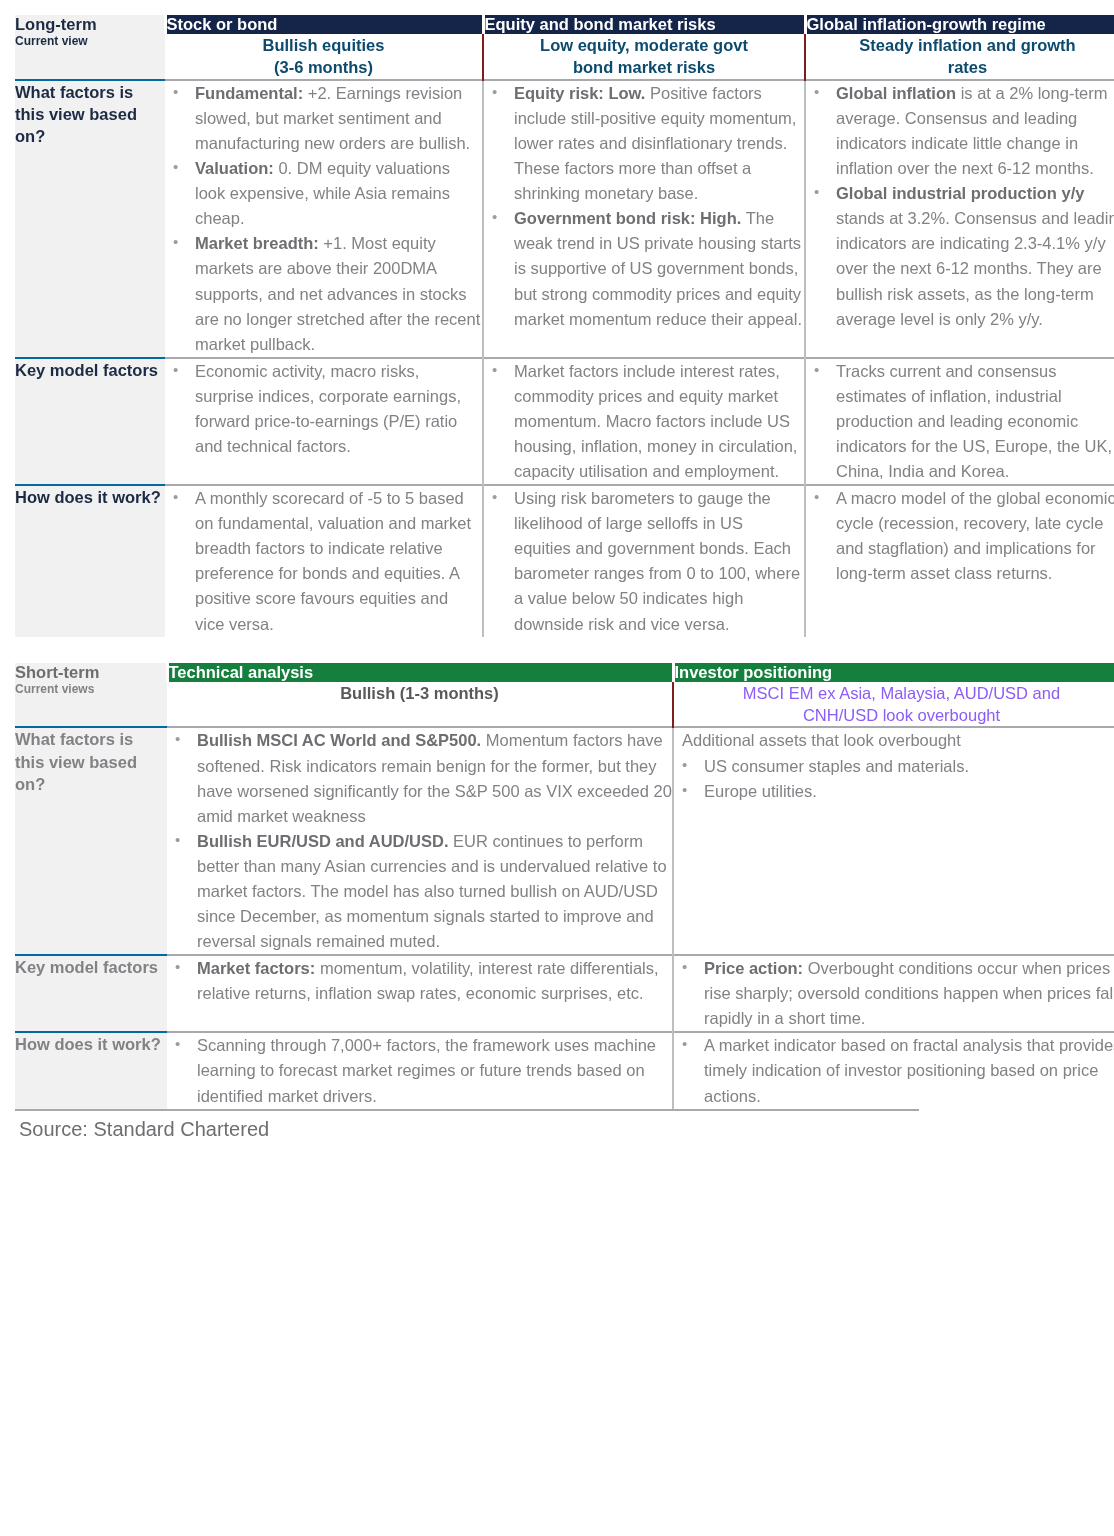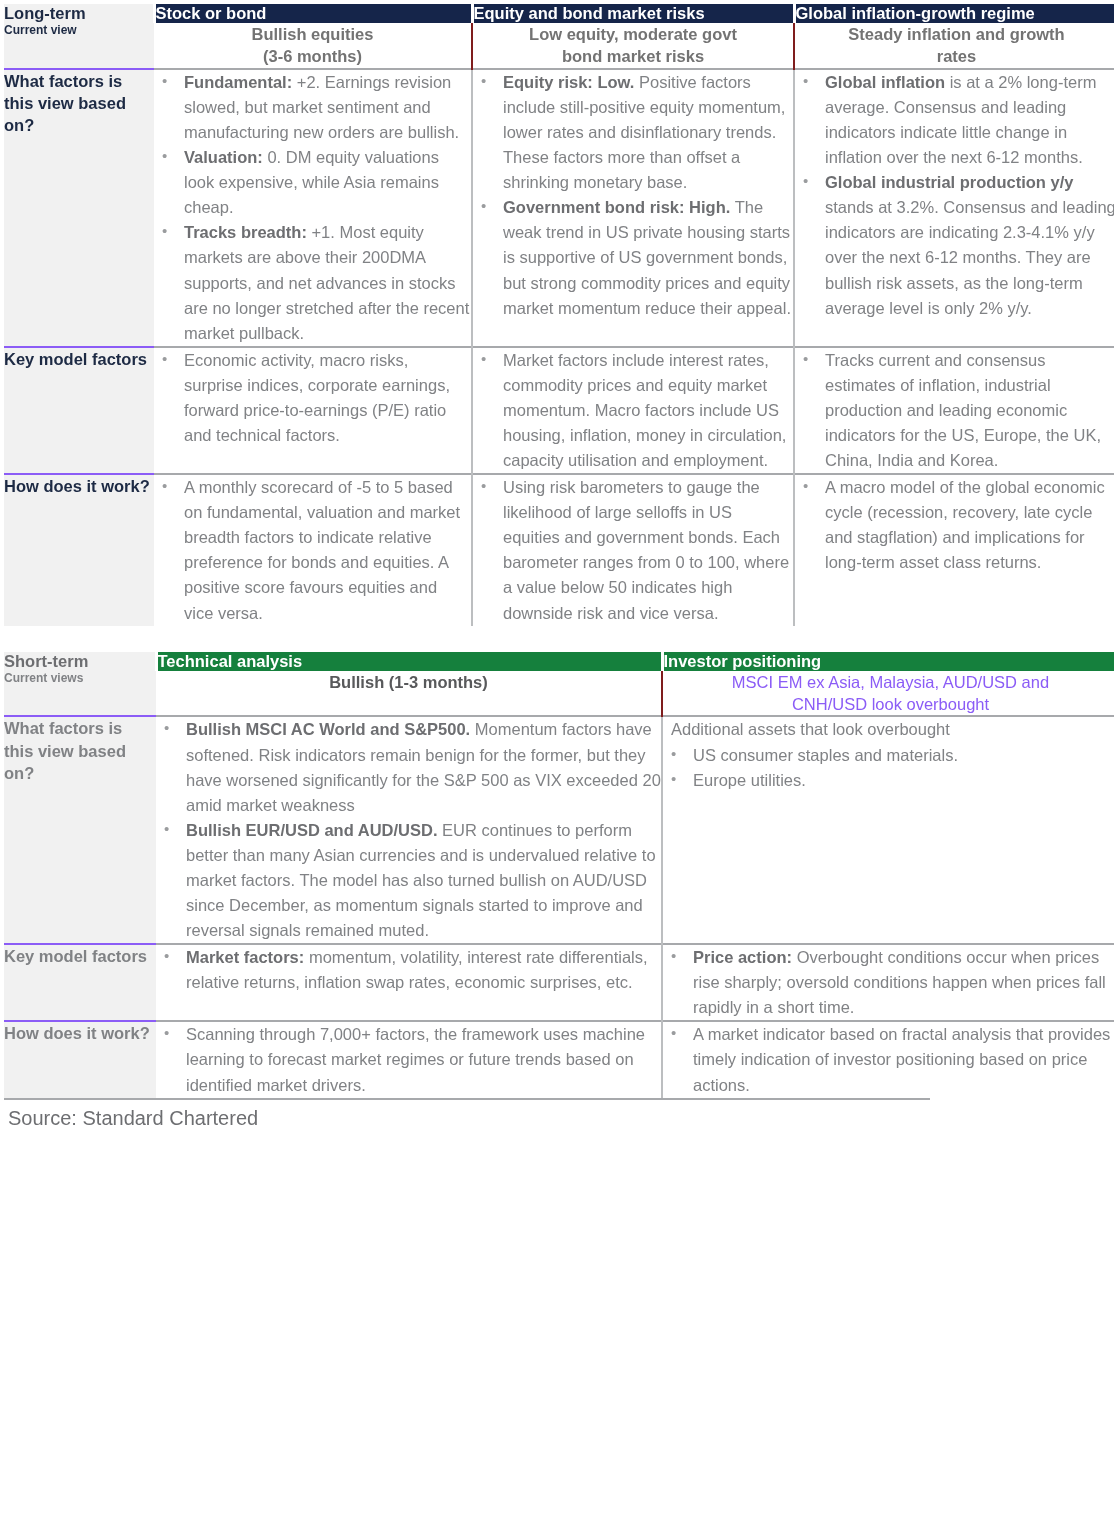--- a/index.html
+++ b/index.html
@@ -5,21 +5,21 @@
   * { box-sizing: border-box; }
   html, body {
     margin: 0; padding: 0;
     background: #ffffff;
   }
   body {
     width: 1114px;
     font-family: "Liberation Sans", sans-serif;
     -webkit-font-smoothing: antialiased;
   }
-  .page { width: 934px; padding: 4px; }
+  .page { width: 934px; padding: 15px; }
 
   
   .tbl {
     width: 1114px;
     border-collapse: collapse;
     table-layout: fixed;
   }
   .tbl td, .tbl th { vertical-align: top; padding: 0; }
 
   
@@ -68,37 +68,37 @@
   .st .cv-lab { color: #808285; }
 
   .cv-cell {
     text-align: center;
     vertical-align: middle;
     padding: 12px 16px 14px 16px;
     font-size: 16.5px;
     line-height: 1.36;
     background: #ffffff;
   }
-  .lt .cv-cell { color: #737373; font-weight: bold; }
+  .lt .cv-cell { color: #0c4a6e; font-weight: bold; }
   .st .cv-cell.bold { color: #58595b; font-weight: bold; }
   .st .cv-cell.plain { color: #8b5cf6; font-weight: normal; }
 
   
   .body-cell {
     background: #ffffff;
     font-size: 16.5px;
     line-height: 1.52;
     color: #808285;
     padding: 12px 14px 14px 10px;
     border-top: 2px solid #a7a9ac;
   }
   .vdiv { border-left: 2px solid #bcbec0; margin-top: 18px; }
   .vdiv-light { border-left: 2px solid #7f1d1d; }
 
-  .rowlab.bt { border-top: 2px solid #8b5cf6; margin-left: 42px; }
+  .rowlab.bt { border-top: 2px solid #0369a1; margin-left: 42px; }
 
   ul.blist { margin: 0; padding: 0; list-style: none; }
   ul.blist > li {
     position: relative;
     padding-left: 30px;
     margin: 0 0 0 0;
   }
   ul.blist > li::before {
     content: "\2022";
     position: absolute;
@@ -148,21 +148,21 @@
         <td class="cv-cell">Bullish equities<br>(3-6 months)</td>
         <td class="cv-cell vdiv-light">Low equity, moderate govt<br>bond market risks</td>
         <td class="cv-cell vdiv-light">Steady inflation and growth<br>rates</td>
       </tr>
       <tr>
         <td class="rowlab bt">What factors is this view based on?</td>
         <td class="body-cell">
             <ul class="blist">
               <li><span class="lead">Fundamental:</span> +2. Earnings revision slowed, but market sentiment and manufacturing new orders are bullish.</li>
               <li><span class="lead">Valuation:</span> 0. DM equity valuations look expensive, while Asia remains cheap.</li>
-              <li><span class="lead">Tracks breadth:</span> +1. Most equity markets are above their 200DMA supports, and net advances in stocks are no longer stretched after the recent market pullback.</li>
+              <li><span class="lead">Market breadth:</span> +1. Most equity markets are above their 200DMA supports, and net advances in stocks are no longer stretched after the recent market pullback.</li>
             </ul>
           </td>
         <td class="body-cell vdiv">
             <ul class="blist">
               <li><span class="lead">Equity risk: Low.</span> Positive factors include still-positive equity momentum, lower rates and disinflationary trends. These factors more than offset a shrinking monetary base.</li>
               <li><span class="lead">Government bond risk: High.</span> The weak trend in US private housing starts is supportive of US government bonds, but strong commodity prices and equity market momentum reduce their appeal.</li>
             </ul>
           </td>
         <td class="body-cell vdiv">
             <ul class="blist">

